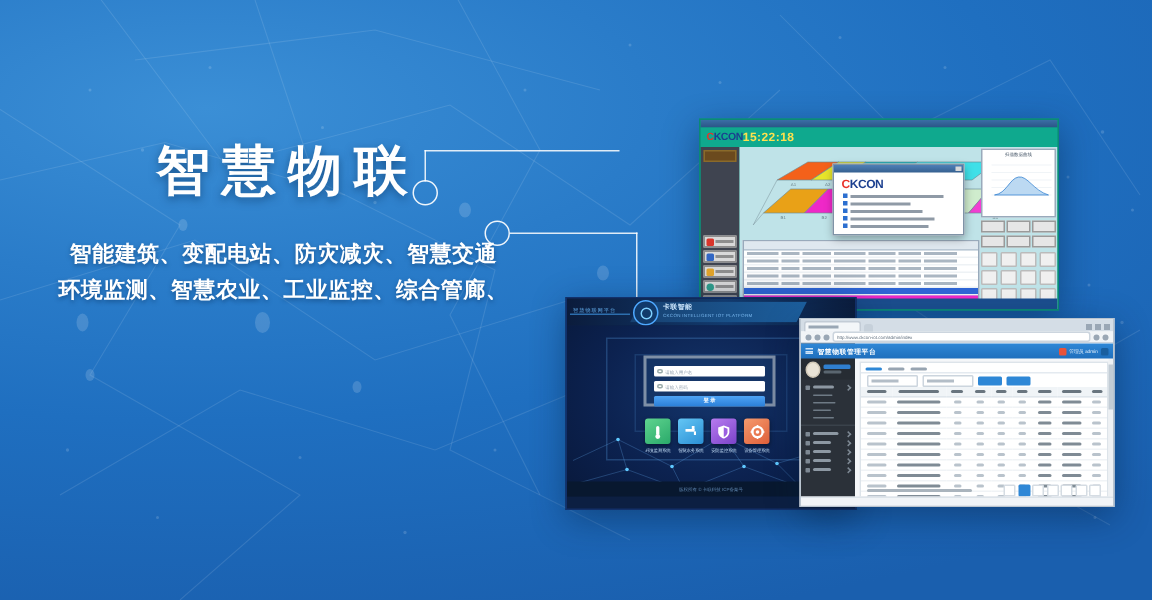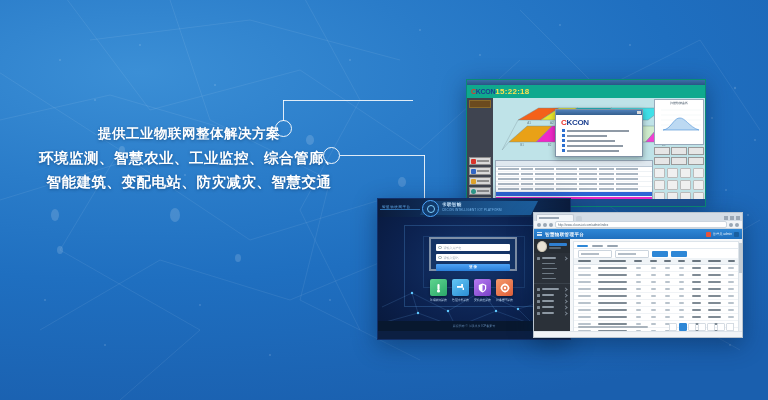--- a/index.html
+++ b/index.html
@@ -270,24 +270,24 @@
       <circle cx="330" cy="300" r="1"></circle>
         <circle cx="350" cy="60" r="1"></circle>
       <circle cx="420" cy="30" r="1"></circle>
         <circle cx="480" cy="55" r="1"></circle>
       <circle cx="560" cy="25" r="1"></circle>
         <circle cx="630" cy="45" r="1"></circle>
     </g>
   </svg>
 
   <div class="copy">
+    <div class="headline">智慧物联</div>
     <div class="sub">
-      <div class="l1">提供工业物联网整体解决方案</div>
+      <div>智能建筑、变配电站、防灾减灾、智慧交通</div>
       <div>环境监测、智慧农业、工业监控、综合管廊、</div>
-      <div>智能建筑、变配电站、防灾减灾、智慧交通</div>
     </div>
   </div>
 
   <div class="callout">
     <div class="ring" style="left:275px;top:120px;"></div>
     <div class="ln" style="left:283px;top:100px;width:1.2px;height:21px;"></div>
     <div class="ln" style="left:283px;top:100px;width:130px;height:1.2px;"></div>
   </div>
   <div class="callout">
     <div class="ring" style="left:323px;top:147px;"></div>

